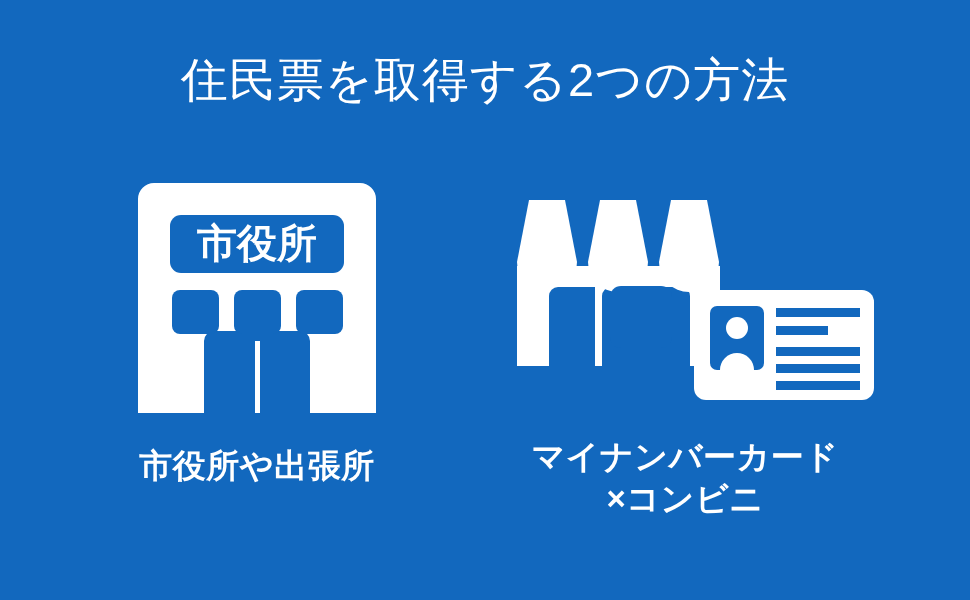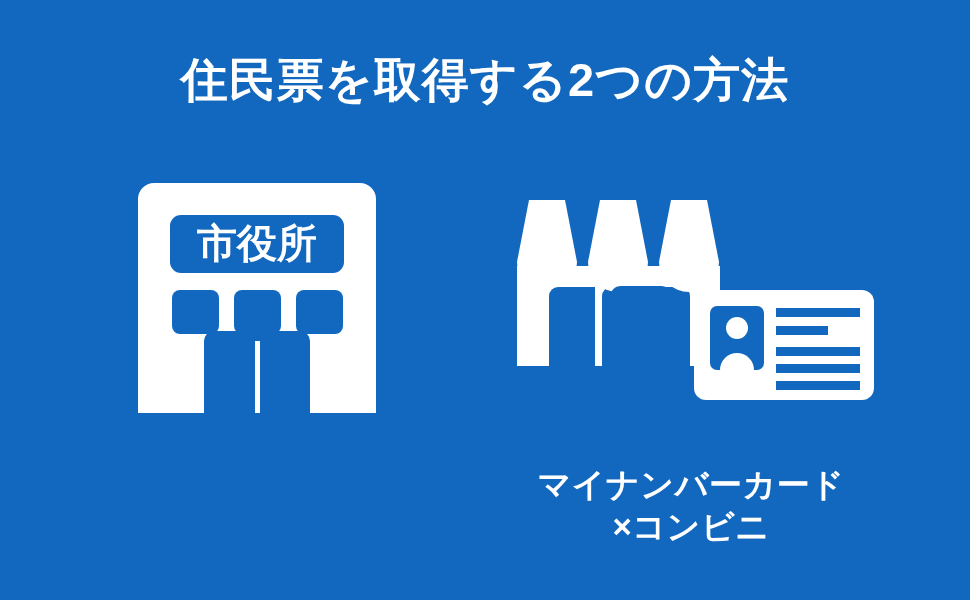--- a/index.html
+++ b/index.html
@@ -23,21 +23,21 @@
 
   
   .title {
     position: absolute;
     top: 54px;
     left: 0;
     width: 970px;
     text-align: center;
     color: #ffffff;
     font-size: 47px;
-    font-weight: 700;
+    font-weight: 400;
     letter-spacing: 1px;
     line-height: 1.1;
     white-space: nowrap;
   }
 
   
   .icon-col {
     position: absolute;
   }
   #col-cityhall { left: 92px;  top: 177px; width: 330px; }
@@ -54,21 +54,21 @@
     width: 100%;
     text-align: center;
     color: #ffffff;
     font-size: 33px;
     font-weight: 700;
     letter-spacing: 0.5px;
     line-height: 1.28;
     white-space: pre-line;
   }
   #cap-cityhall { top: 268px; left: 0; }
-  #cap-conveni  { top: 268px; left: 6px; margin-top: 28px; }
+  #cap-conveni  { top: 268px; left: 0; }
 
   svg { display: block; }
 </style>
 </head>
 <body>
 
 <div id="canvas">
 
   <div id="bg"></div>
 
@@ -98,20 +98,21 @@
         <rect x="78" y="38" width="174" height="58" rx="11" ry="11" fill="#1268BE"></rect>
 
         <text x="165" y="80" text-anchor="middle" font-family="'Liberation Sans','DejaVu Sans',sans-serif" font-size="40" font-weight="700" fill="#FFFFFF">市役所</text>
 
         <rect x="80" y="113" width="47" height="44" rx="8" ry="8" fill="#1268BE"></rect>
         <rect x="142" y="113" width="47" height="44" rx="8" ry="8" fill="#1268BE"></rect>
         <rect x="204" y="113" width="47" height="44" rx="8" ry="8" fill="#1268BE"></rect>
       </svg>
     </div>
 
+    <div class="caption" id="cap-cityhall">市役所や出張所</div>
   </div>
 
   <div class="icon-col" id="col-conveni">
 
     <div class="icon-wrap">
       <svg width="430" height="250" viewBox="0 0 430 250">
 
         <g>
           <path d="M59 32 h36 l12 62 a30 30 0 0 1 -60 0 z" fill="#FFFFFF"></path>
           <path d="M130 32 h36 l12 62 a30 30 0 0 1 -60 0 z" fill="#FFFFFF"></path>

